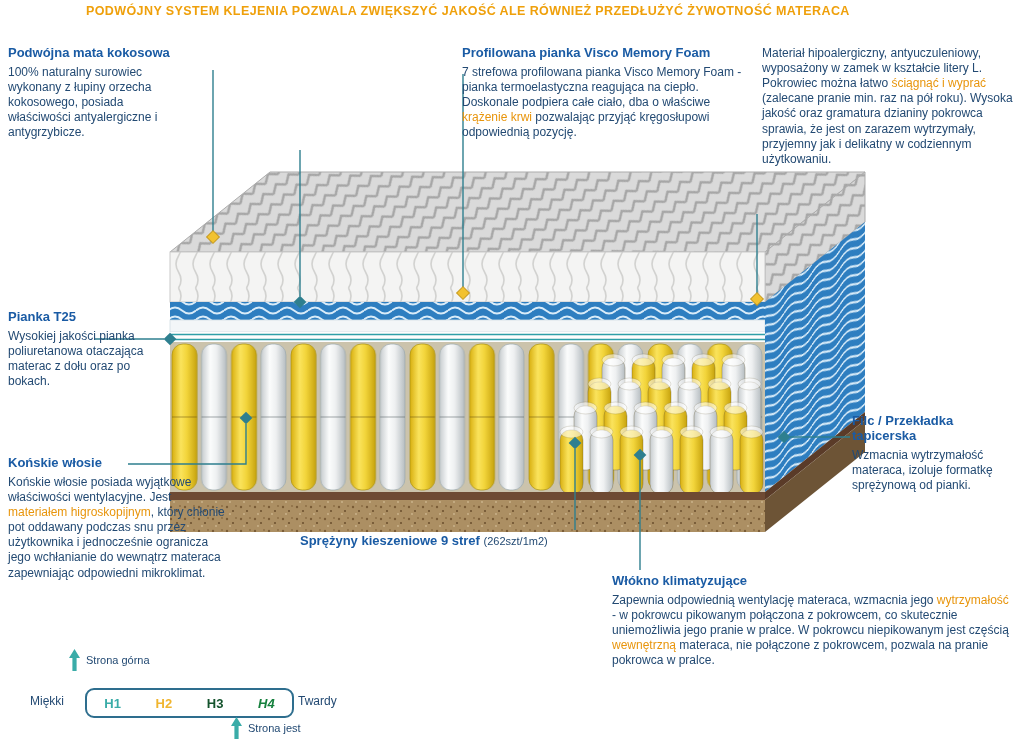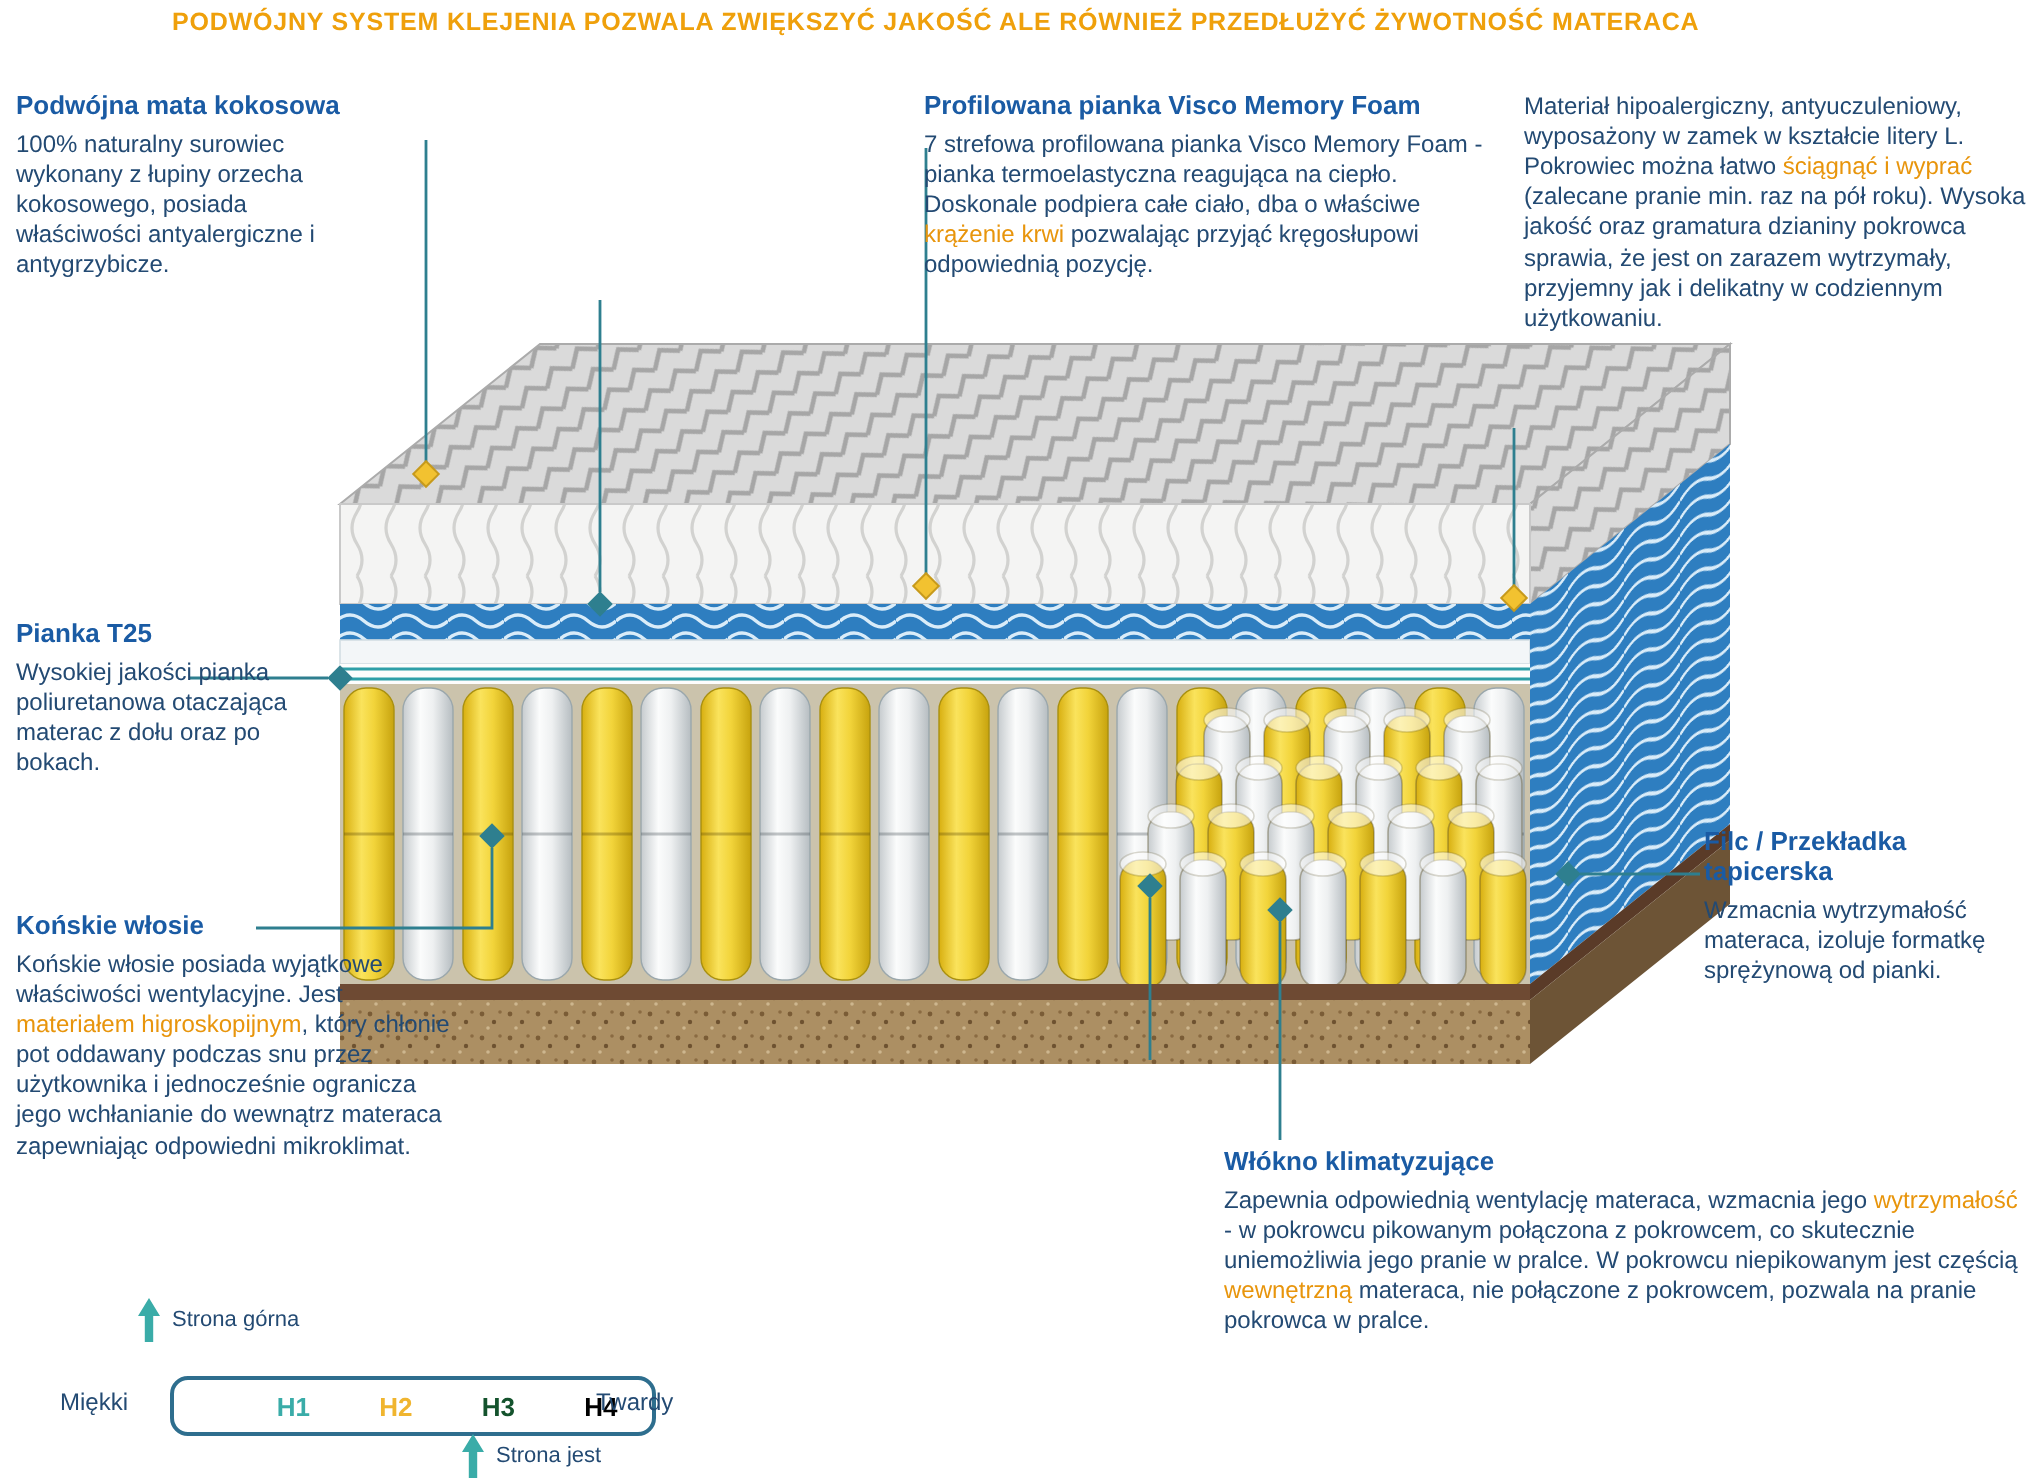--- a/index.html
+++ b/index.html
@@ -11,21 +11,21 @@
   .block{position:absolute;font-size:12px;color:#234A73;line-height:1.26;}
   .block h3{font-size:13px;color:#1A5BA4;font-weight:bold;margin:0 0 4px 0;line-height:1.15;}
   .block p{margin:0;}
   .accent{color:#E8950C;}
   .count{color:#234A73;font-size:11px;font-weight:normal;}
   .side-label{position:absolute;font-size:12px;color:#234A73;font-weight:normal;}
   .arrow-label{position:absolute;display:flex;align-items:center;gap:5px;
                font-size:11px;color:#234A73;justify-content:space-between;}
   .scale-box{position:absolute;left:85px;top:688px;width:205px;height:26px;
              border:2px solid #2E6E8E;border-radius:9px;display:flex;align-items:center;
-             justify-content:space-around;font-weight:bold;font-size:13px;background:#fff;padding-left:34px;}
+             justify-content:space-around;font-weight:bold;font-size:13px;background:#fff;}
 </style>
 </head>
 <body>
 
 <div class="page">
 
   <svg class="art" width="1020" height="742" viewBox="0 0 1020 742">
     <defs>
       <linearGradient id="gY" x1="0" y1="0" x2="1" y2="0">
         <stop offset="0" stop-color="#D8AF10"></stop>
@@ -178,39 +178,43 @@
     <h3>Końskie włosie</h3>
     <p><span>Końskie włosie posiada wyjątkowe właściwości wentylacyjne. Jest </span><span class="accent">materiałem higroskopijnym</span><span>, który chłonie pot oddawany podczas snu przez użytkownika i jednocześnie ogranicza jego wchłanianie do wewnątrz materaca zapewniając odpowiedni mikroklimat.</span></p>
   </div>
 
   <div class="block" style="left:852px;top:414px;width:164px">
     <h3>Filc / Przekładka tapicerska</h3>
     <p><span>Wzmacnia wytrzymałość materaca, izoluje formatkę sprężynową od pianki.</span></p>
   </div>
 
   <div class="block" style="left:300px;top:534px;width:296px">
+    <h3>
+      <span>Sprężyny kieszeniowe 9 stref</span>
+      <span class="count">(262szt/1m2)</span>
+    </h3>
   </div>
 
   <div class="block" style="left:612px;top:574px;width:404px">
     <h3>Włókno klimatyzujące</h3>
     <p><span>Zapewnia odpowiednią wentylację materaca, wzmacnia jego </span><span class="accent">wytrzymałość</span><span> - w pokrowcu pikowanym połączona z pokrowcem, co skutecznie uniemożliwia jego pranie w pralce. W pokrowcu niepikowanym jest częścią </span><span class="accent">wewnętrzną</span><span> materaca, nie połączone z pokrowcem, pozwala na pranie pokrowca w pralce.</span></p>
   </div>
 
   <div class="arrow-label" style="left:68px;top:648px">
     <svg width="13" height="24" viewBox="0 0 13 24">
       <path d="M6.5,1 L12,10 L8.6,10 L8.6,23 L4.4,23 L4.4,10 L1,10 Z" fill="#3AACA8"></path>
     </svg>
     <span>Strona górna</span>
   </div>
 
   <div class="scale-box">
     <span style="color: rgb(58, 172, 168);">H1</span>
     <span style="color: rgb(240, 181, 47);">H2</span>
     <span style="color: #14532d; text-align: right;">H3</span>
-    <span style="color: #000000;">H4</span>
+    <span style="color: #15803d; font-style: italic;">H4</span>
   </div>
 
   <span class="side-label" style="left:30px;top:694px">Miękki</span>
   <span class="side-label" style="left:298px;top:694px">Twardy</span>
 
   <div class="arrow-label" style="left:230px;top:716px">
     <svg width="13" height="24" viewBox="0 0 13 24">
       <path d="M6.5,1 L12,10 L8.6,10 L8.6,23 L4.4,23 L4.4,10 L1,10 Z" fill="#3AACA8"></path>
     </svg>
     <span>Strona jest</span>

